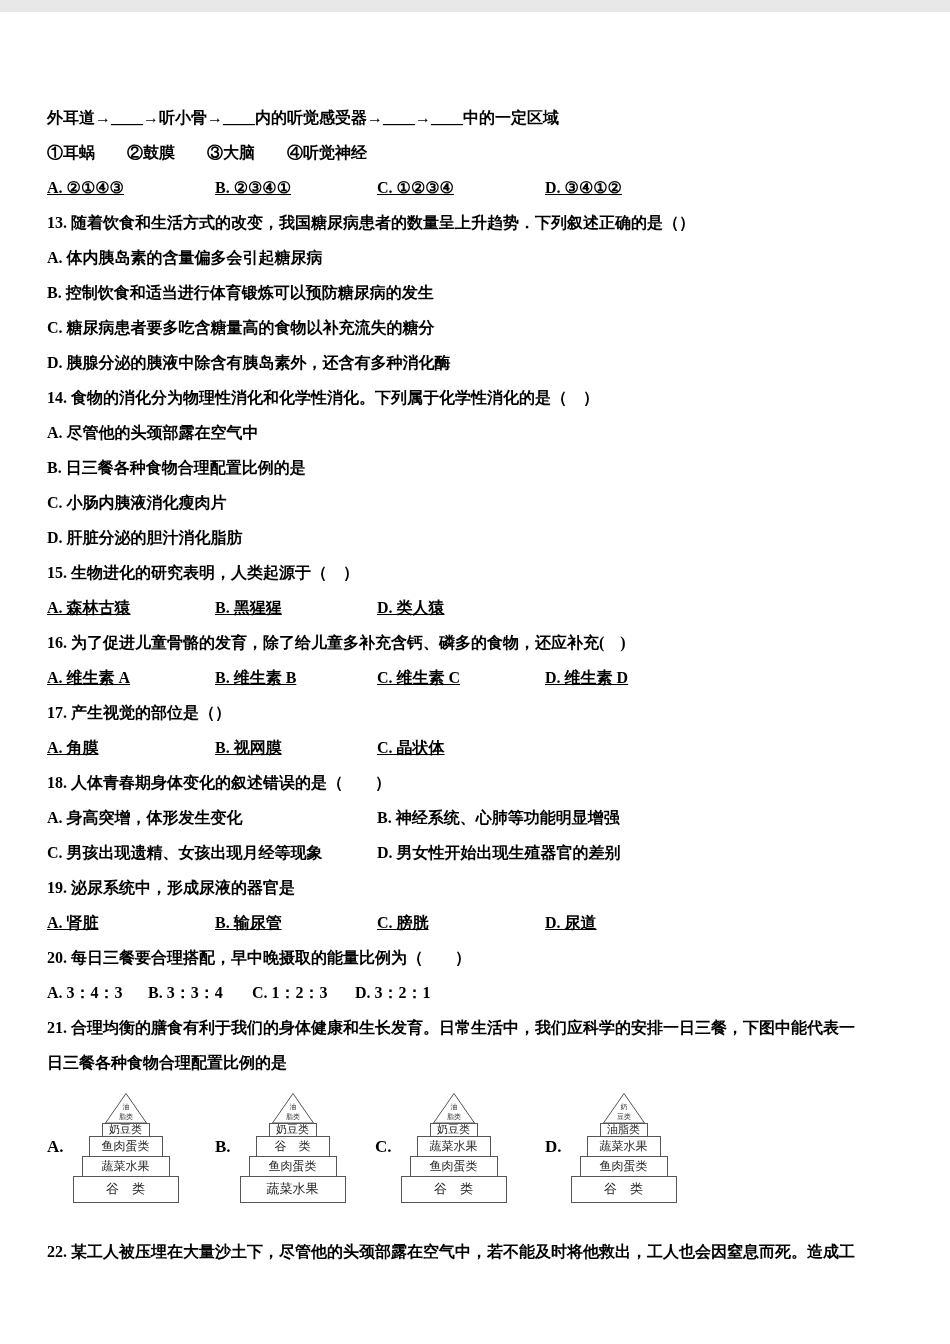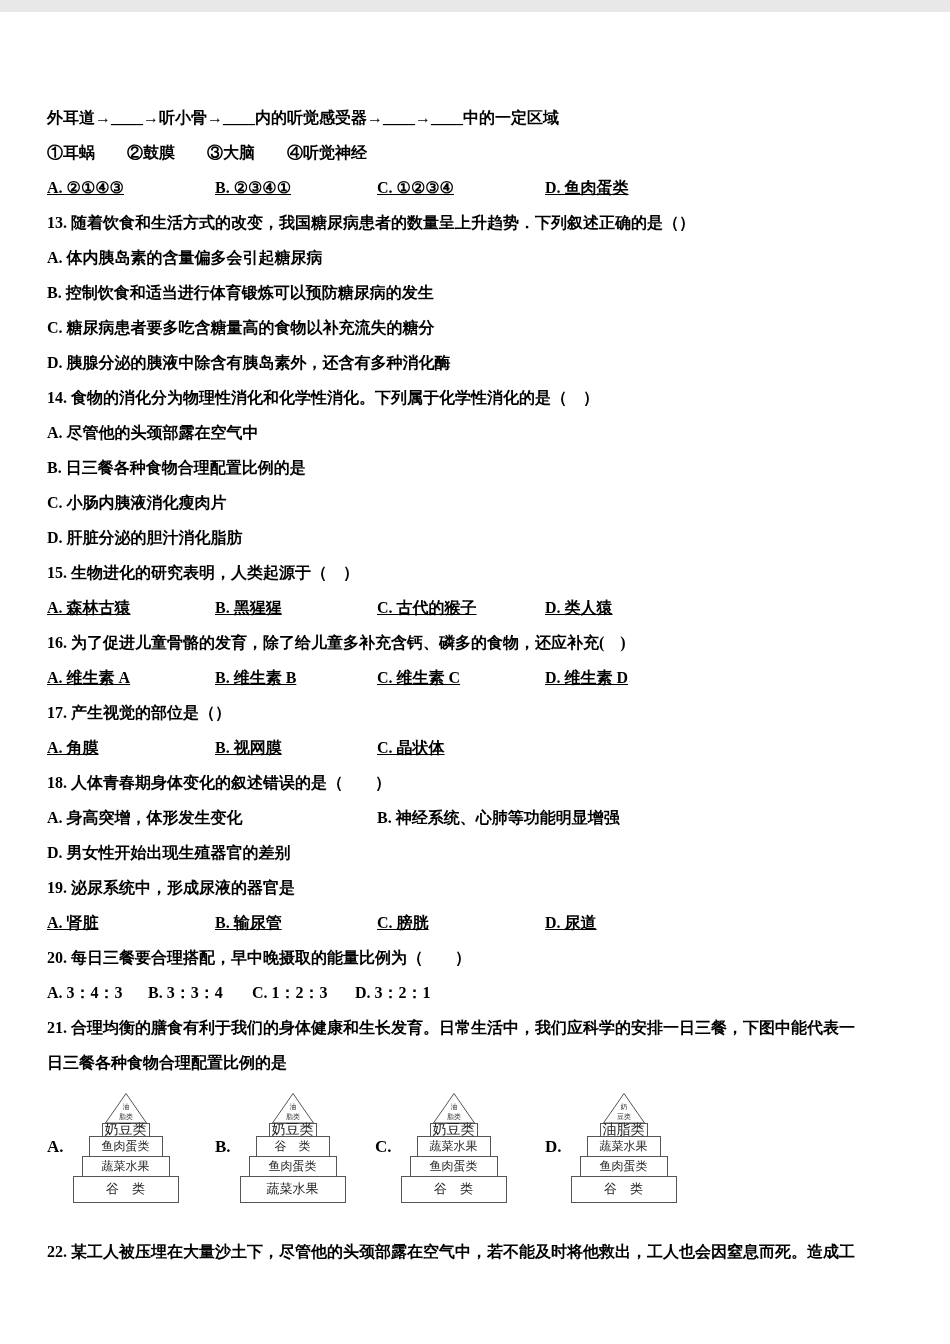--- a/index.html
+++ b/index.html
@@ -23,58 +23,57 @@
   .pyr-group:nth-child(3) { width: 170px; }
   .pyr-label { font-size: 17px; margin-right: 9px; }
   .pyramid { display: flex; flex-direction: column; align-items: center; }
   .tri { display: block; }
   .tri text { font-family: inherit; font-weight: normal; }
   .pl {
     border: 1px solid #555; background: #fff; color: #222;
     display: flex; align-items: center; justify-content: center;
     margin-top: -1px; font-weight: normal; white-space: nowrap;
   }
-  .pl0 { width: 48px; height: 14px; font-size: 14px; }
+  .pl0 { width: 48px; height: 14px; font-size: 11px; }
   .pl1 { width: 74px; height: 21px; font-size: 12px; }
   .pl2 { width: 88px; height: 21px; font-size: 12px; }
   .pl3 { width: 106px; height: 27px; font-size: 13px; }
   .q22 { margin-top: 28px; }
 </style>
 </head>
 <body>
 
 <div class="page">
   <div class="content">
 
     <div class="line">外耳道→____→听小骨→____内的听觉感受器→____→____中的一定区域</div>
     <div class="line">①耳蜗　　②鼓膜　　③大脑　　④听觉神经</div>
     <div class="line opts4">
       <span>A. ②①④③</span>
       <span>B. ②③④①</span>
       <span>C. ①②③④</span>
-      <span>D. 鱼肉蛋类</span>
+      <span>D. ③④①②</span>
     </div>
 
     <div class="line">13. 随着饮食和生活方式的改变，我国糖尿病患者的数量呈上升趋势．下列叙述正确的是（）</div>
     <div class="line">A. 体内胰岛素的含量偏多会引起糖尿病</div>
     <div class="line">B. 控制饮食和适当进行体育锻炼可以预防糖尿病的发生</div>
     <div class="line">C. 糖尿病患者要多吃含糖量高的食物以补充流失的糖分</div>
     <div class="line">D. 胰腺分泌的胰液中除含有胰岛素外，还含有多种消化酶</div>
 
     <div class="line">14. 食物的消化分为物理性消化和化学性消化。下列属于化学性消化的是（　）</div>
     <div class="line">A. 尽管他的头颈部露在空气中</div>
     <div class="line">B. 日三餐各种食物合理配置比例的是</div>
     <div class="line">C. 小肠内胰液消化瘦肉片</div>
     <div class="line">D. 肝脏分泌的胆汁消化脂肪</div>
 
     <div class="line">15. 生物进化的研究表明，人类起源于（　）</div>
     <div class="line opts4">
       <span>A. 森林古猿</span>
       <span>B. 黑猩猩</span>
-      <span>C. 古代的猴子</span>
       <span>D. 类人猿</span>
     </div>
 
     <div class="line">16. 为了促进儿童骨骼的发育，除了给儿童多补充含钙、磷多的食物，还应补充(　)</div>
     <div class="line opts4">
       <span>A. 维生素 A</span>
       <span>B. 维生素 B</span>
       <span>C. 维生素 C</span>
       <span>D. 维生素 D</span>
     </div>
@@ -85,20 +84,21 @@
       <span>B. 视网膜</span>
       <span>C. 晶状体</span>
     </div>
 
     <div class="line">18. 人体青春期身体变化的叙述错误的是（　　）</div>
     <div class="line opts2">
       <span>A. 身高突增，体形发生变化</span>
       <span>B. 神经系统、心肺等功能明显增强</span>
     </div>
     <div class="line opts2">
+      <span>C. 男孩出现遗精、女孩出现月经等现象</span>
       <span>D. 男女性开始出现生殖器官的差别</span>
     </div>
 
     <div class="line">19. 泌尿系统中，形成尿液的器官是</div>
     <div class="line opts4">
       <span>A. 肾脏</span>
       <span>B. 输尿管</span>
       <span>C. 膀胱</span>
       <span>D. 尿道</span>
     </div>

